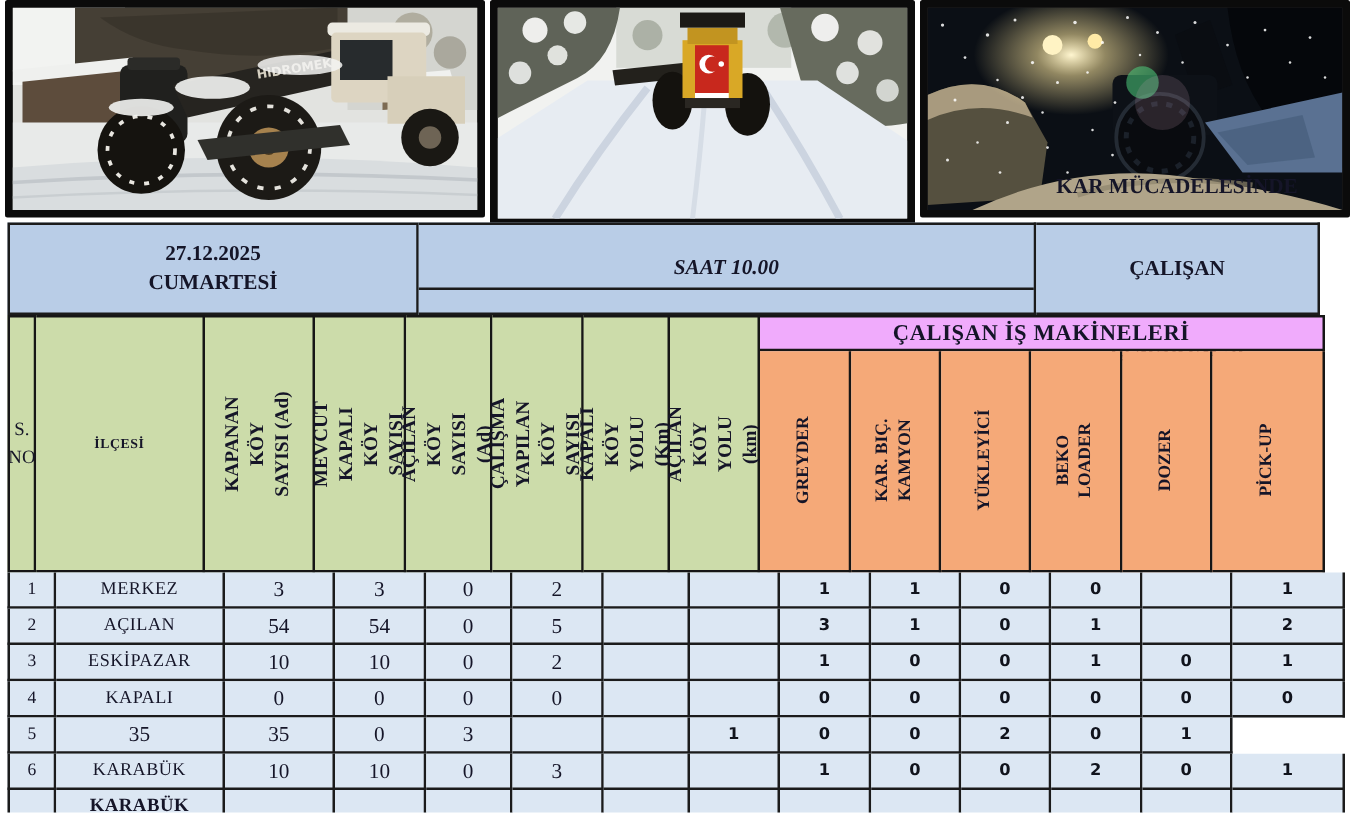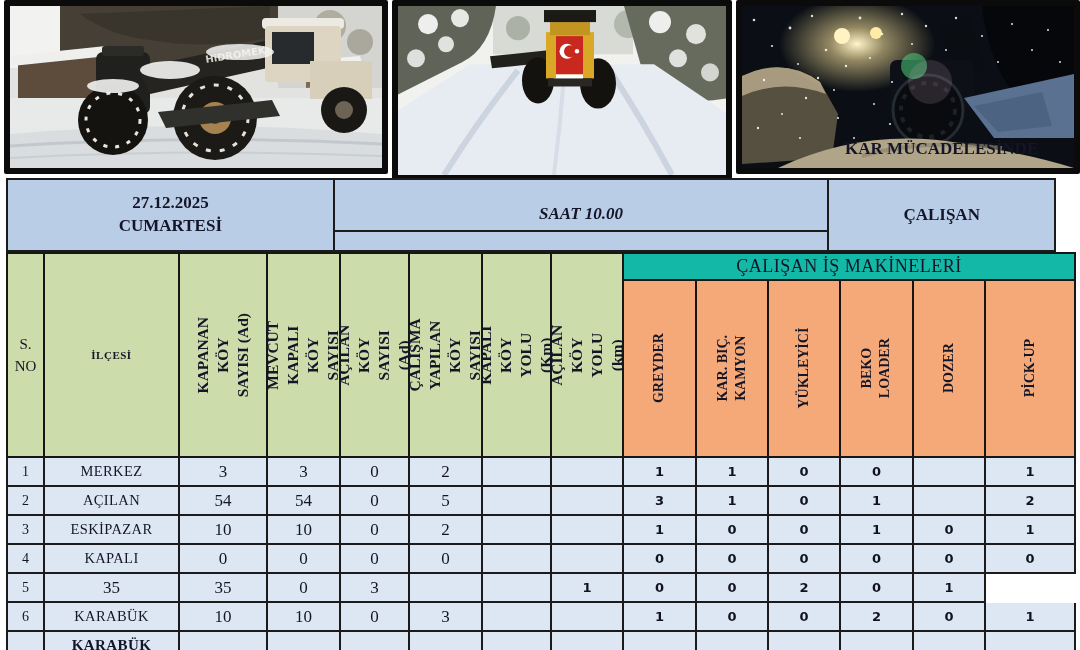--- a/index.html
+++ b/index.html
@@ -28,22 +28,22 @@
   .hd-mid .half{width:100%;box-sizing:border-box;display:flex;align-items:center;justify-content:center;}
   .hd-mid .half.top{height:34px;border-bottom:2px solid #1b1b1b;font-style:italic;}
   .hd-mid .half.bot{flex:1;}
   .hd-right{width:231px;font-size:14px;line-height:1.4;gap:43px;}
 
   .colhead{position:absolute;left:6px;top:252px;width:1070px;height:206px;display:flex;}
   .gcell{box-sizing:border-box;background:#ccdcaa;border:2px solid #161616;border-left:none;position:relative;
     display:flex;align-items:center;justify-content:center;text-align:center;}
   .gcell.first{border-left:2px solid #161616;}
   .machines{width:452px;display:flex;flex-direction:column;box-sizing:border-box;}
-  .mbanner{box-sizing:border-box;height:29px;background:#14b8a6;border:2px solid #161616;border-left:none;
-    display:flex;align-items:center;justify-content:center;font-weight:normal;font-size:18px;letter-spacing:.5px;}
+  .mbanner{box-sizing:border-box;height:29px;background:#f0abfc;border:2px solid #161616;border-left:none;
+    display:flex;align-items:center;justify-content:center;font-weight:bold;font-size:18px;letter-spacing:.5px;}
   .mcols{flex:1;display:flex;}
   .ocell{box-sizing:border-box;background:#f5a978;border:2px solid #161616;border-left:none;border-top:none;
     position:relative;display:flex;align-items:center;justify-content:center;}
   .rot{position:absolute;inset:0;display:flex;align-items:center;justify-content:center;}
   .rot span{display:block;transform:rotate(-90deg);text-align:center;font-weight:bold;line-height:1.3;}
   .gcell .rot span{width:132px;font-size:15.5px;}
   .ocell .rot span{width:112px;font-size:14px;}
   .snolbl{font-size:15px;width:26px;line-height:1.5;text-align:center;}
   .ilcelbl{font-weight:bold;font-size:11px;letter-spacing:.5px;}
 
@@ -213,21 +213,21 @@
       <div class="half top">SAAT 10.00</div>
     </div>
     <div class="hcell hd-right">
       <span>KAR MÜCADELESİNDE</span>
       <span>ÇALIŞAN</span>
       <span>İŞ MAKİNESİ</span>
     </div>
   </div>
 
   <div class="colhead">
-    <div class="gcell first" style="width:39px">
+    <div class="gcell first" style="width:23px">
       <div class="snolbl">S. NO</div>
     </div>
     <div class="gcell" style="width:135px">
       <div class="ilcelbl">İLÇESİ</div>
     </div>
     <div class="gcell" style="width:88px">
       <div class="rot">
           <span>KAPANAN KÖY SAYISI (Ad)</span>
         </div>
     </div>

